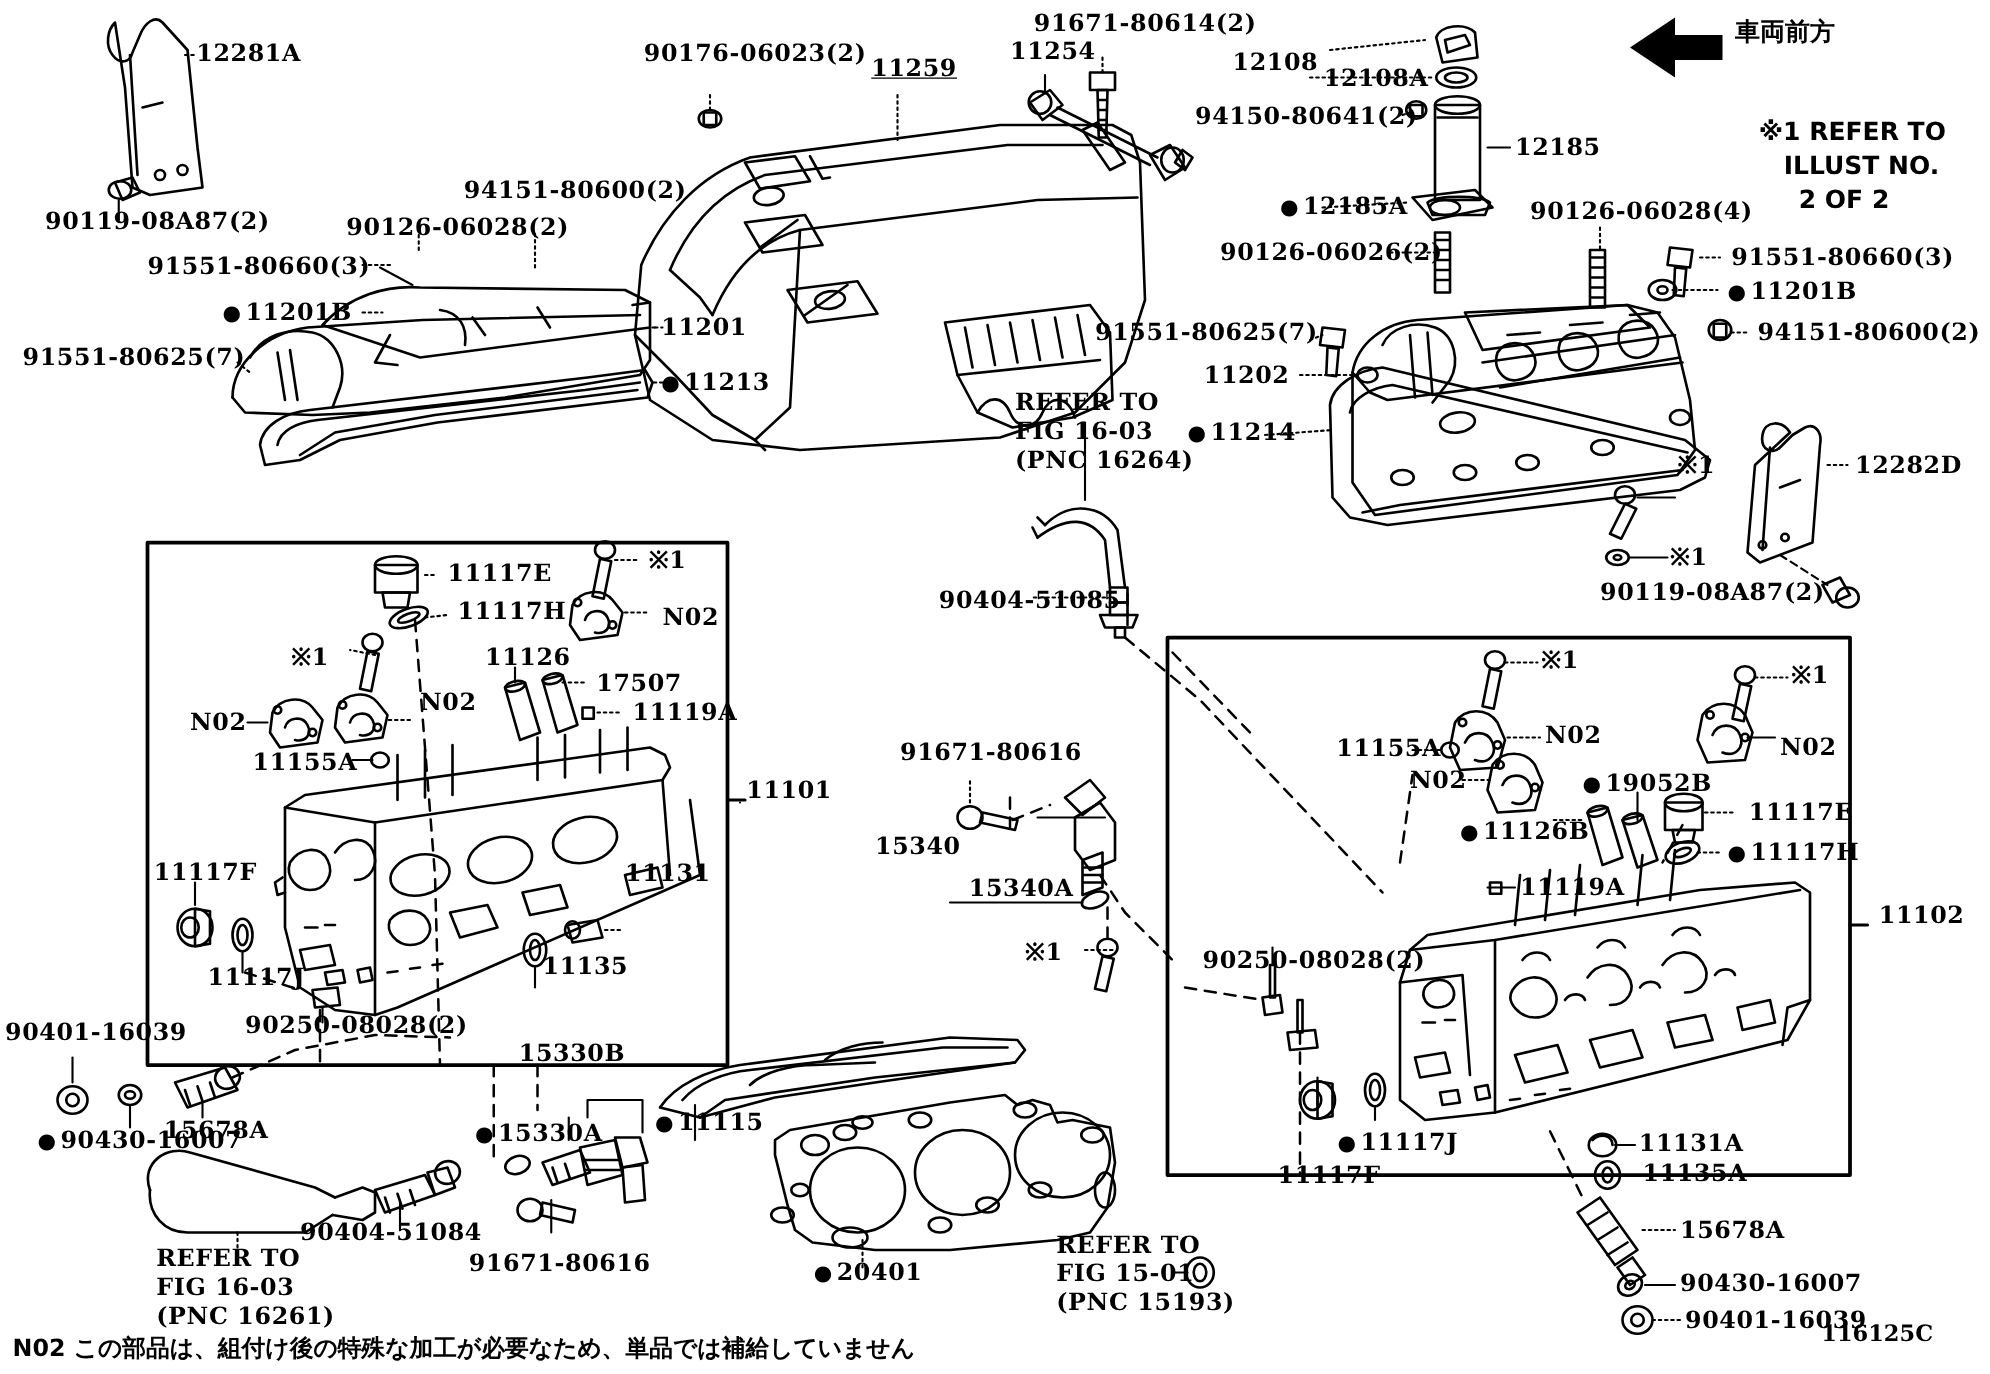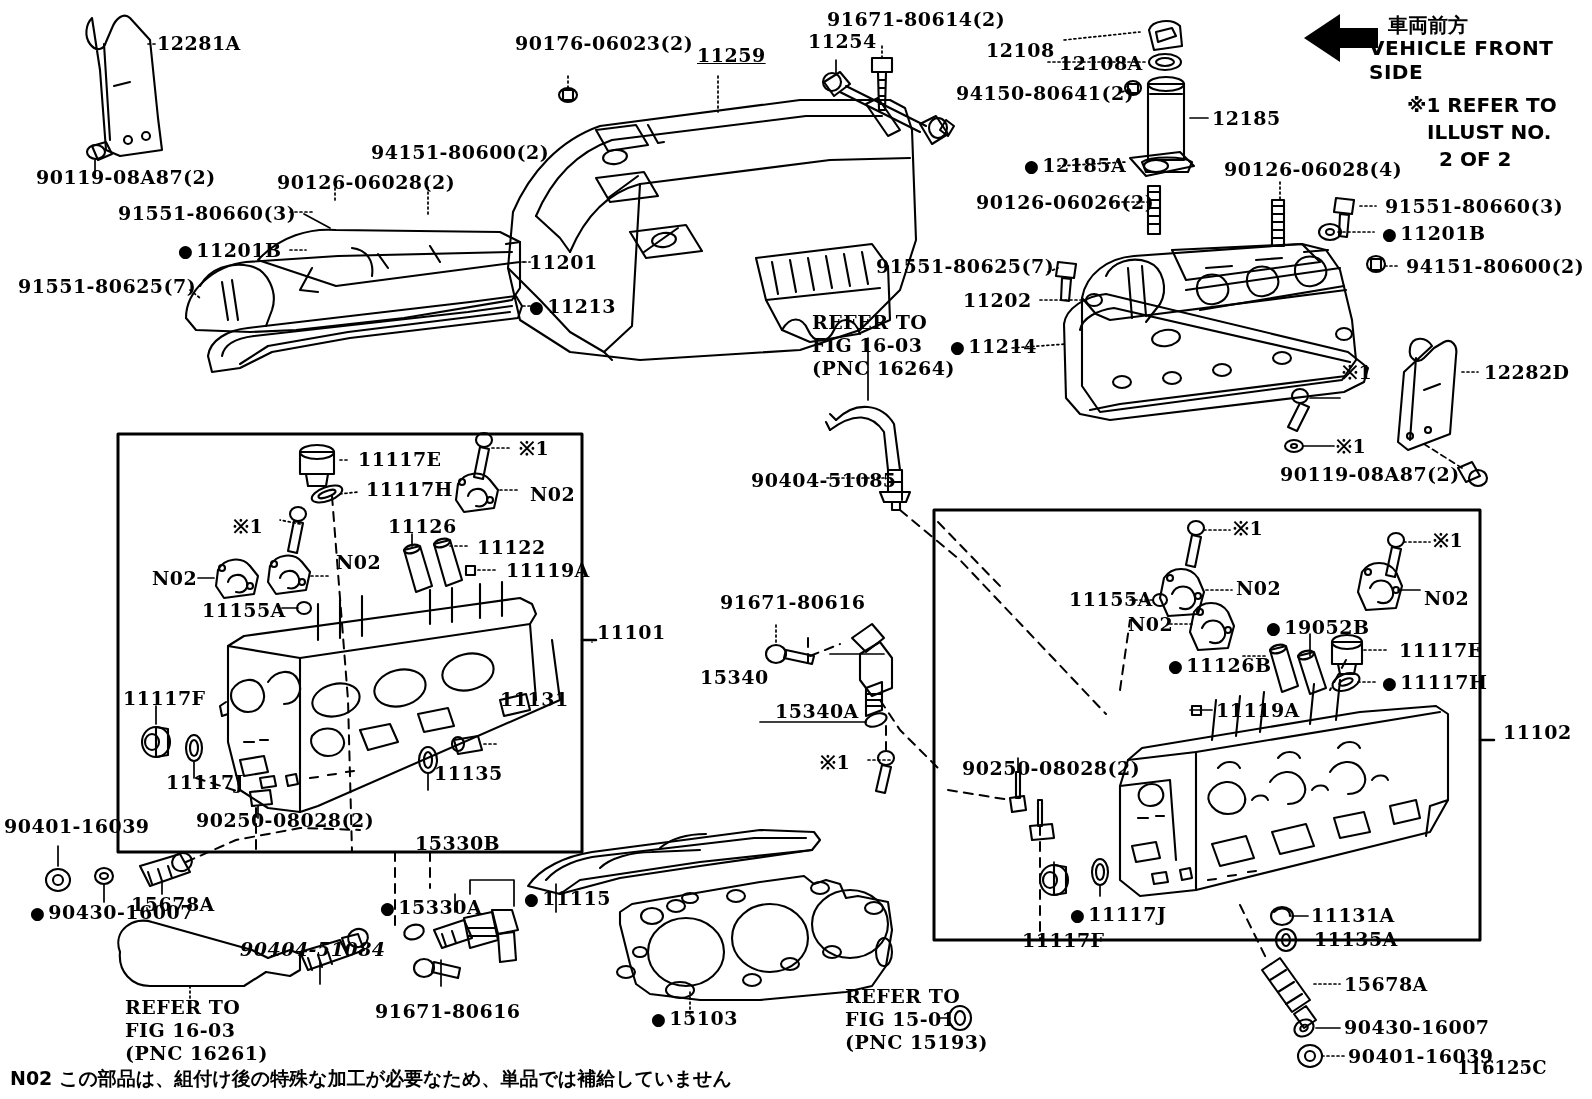--- a/index.html
+++ b/index.html
@@ -681,21 +681,21 @@
 <div class="lbl" style="left:962px;top:758px;">90250-08028(2)</div>
 
 <div class="lbl" style="left:358px;top:449px;">11117E</div>
 <div class="lbl" style="left:366px;top:479px;">11117H</div>
 <div class="lbl" style="left:519px;top:438px;">※1</div>
 <div class="lbl" style="left:233px;top:516px;">※1</div>
 <div class="lbl" style="left:530px;top:484px;">N02</div>
 <div class="lbl" style="left:152px;top:568px;">N02</div>
 <div class="lbl" style="left:336px;top:552px;">N02</div>
 <div class="lbl" style="left:388px;top:516px;">11126</div>
-<div class="lbl" style="left:477px;top:537px;">11122</div>
+<div class="lbl" style="left:477px;top:537px;">17507</div>
 <div class="lbl" style="left:506px;top:560px;">11119A</div>
 <div class="lbl" style="left:202px;top:600px;">11155A</div>
 <div class="lbl" style="left:123px;top:688px;">11117F</div>
 <div class="lbl" style="left:166px;top:772px;">11117J</div>
 <div class="lbl" style="left:196px;top:810px;">90250-08028(2)</div>
 <div class="lbl" style="left:500px;top:689px;">11131</div>
 <div class="lbl" style="left:398px;top:763px;margin-left:36px;">11135</div>
 <div class="lbl" style="left:597px;top:622px;">11101</div>
 <div class="lbl" style="left:1503px;top:722px;">11102</div>
 
@@ -715,40 +715,39 @@
 <div class="lbl dot" style="left:1070px;top:904px;">11117J</div>
 <div class="lbl" style="left:1311px;top:905px;">11131A</div>
 <div class="lbl" style="left:1314px;top:929px;">11135A</div>
 <div class="lbl" style="left:1344px;top:974px;">15678A</div>
 <div class="lbl" style="left:1344px;top:1017px;">90430-16007</div>
 <div class="lbl" style="left:1348px;top:1046px;">90401-16039</div>
 
 <div class="lbl" style="left:4px;top:816px;">90401-16039</div>
 <div class="lbl dot" style="left:30px;top:902px;">90430-16007</div>
 <div class="lbl" style="left:131px;top:894px;">15678A</div>
-<div class="lbl" style="left:240px;top:939px;font-style:italic;">90404-51084</div>
+<div class="lbl" style="left:240px;top:976px;">90404-51084</div>
 <div class="lbl multi" style="left:125px;top:996px;">
   <div>REFER TO</div>
   <div>FIG 16-03</div>
   <div>(PNC 16261)</div>
 </div>
 <div class="lbl" style="left:415px;top:833px;">15330B</div>
 <div class="lbl dot" style="left:380px;top:897px;">15330A</div>
 <div class="lbl" style="left:375px;top:1001px;">91671-80616</div>
 
 <div class="lbl dot" style="left:524px;top:888px;">11115</div>
-<div class="lbl dot" style="left:651px;top:1008px;">15103</div>
+<div class="lbl dot" style="left:651px;top:1008px;">20401</div>
 <div class="lbl multi" style="left:845px;top:985px;">
   <div>REFER TO</div>
   <div>FIG 15-01</div>
   <div>(PNC 15193)</div>
 </div>
 
 <div class="jp" style="position:absolute;left:1388px;top:12px;font-size:20px;">車両前方</div>
-<div class="sans" style="position:absolute;left:1369px;top:36px;font-size:20px;letter-spacing:0.5px;">VEHICLE FRONT SIDE</div>
 
 <div class="sans multi" style="position:absolute;left:1407px;top:92px;font-size:20px;line-height:1.35;">
   <div>※1 REFER TO</div>
   <div style="margin-left:20px;">ILLUST NO.</div>
   <div style="margin-left:32px;">2 OF 2</div>
 </div>
 
 
 <div class="jpnote" style="position:absolute;left:10px;top:1066px;">N02  この部品は、組付け後の特殊な加工が必要なため、単品では補給していません</div>
 

